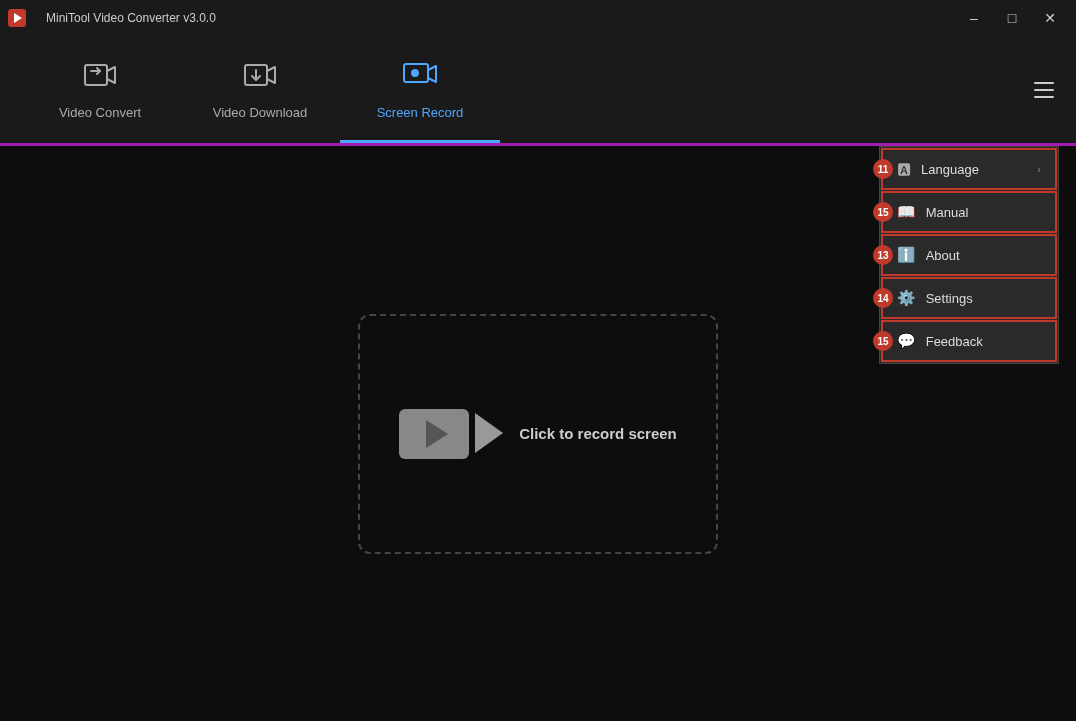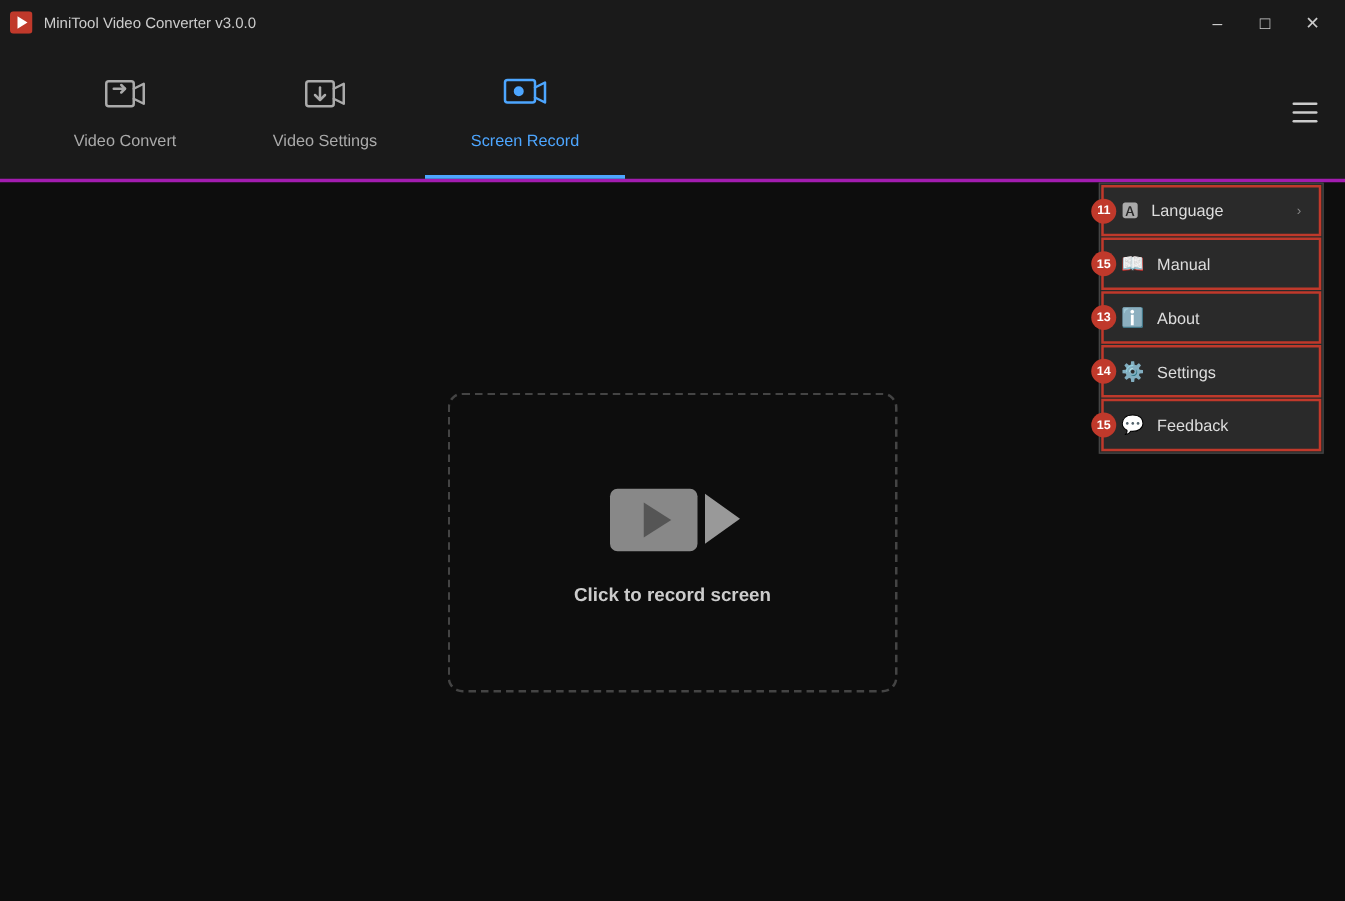--- a/index.html
+++ b/index.html
@@ -21,21 +21,21 @@
       display: flex;
       align-items: center;
       justify-content: space-between;
       padding: 0 8px 0 8px;
       position: relative;
       z-index: 10;
     }
     #title-left {
       display: flex;
       align-items: center;
-      gap: 9px;
+      gap: 20px;
     }
     #app-logo {
       width: 18px;
       height: 18px;
     }
     #app-title {
       font-size: 12px;
       color: #ccc;
     }
     #title-controls {
@@ -190,21 +190,21 @@
       position: relative;
     }
 
     
     #record-area {
       width: 360px;
       height: 240px;
       border: 2px dashed #444;
       border-radius: 12px;
       display: flex;
-      flex-direction: column;
+      flex-direction: row;
       align-items: center;
       justify-content: center;
       cursor: pointer;
       gap: 20px;
     }
 
     #click-to-record {
       font-size: 15px;
       font-weight: 600;
       color: #ccc;
@@ -245,21 +245,21 @@
 
   <div class="nav-item">
     <span class="nav-icon">
       <svg viewBox="0 0 36 36" xmlns="http://www.w3.org/2000/svg">
         <rect x="3" y="8" width="22" height="20" rx="2"></rect>
         <polyline points="25,14 33,10 33,26 25,22"></polyline>
         <line x1="14" y1="13" x2="14" y2="22"></line>
         <polyline points="10,19 14,23 18,19"></polyline>
       </svg>
     </span>
-    <span>Video Settings</span>
+    <span>Video Download</span>
   </div>
 
   <div class="nav-item active">
     <span class="nav-icon">
       <svg viewBox="0 0 36 36" xmlns="http://www.w3.org/2000/svg" style="stroke:#4da6ff;">
         <rect x="2" y="7" width="24" height="18" rx="2"></rect>
         <polyline points="26,13 34,9 34,25 26,21"></polyline>
         <circle cx="13" cy="16" r="3" fill="#4da6ff" stroke="#4da6ff"></circle>
       </svg>
     </span>

